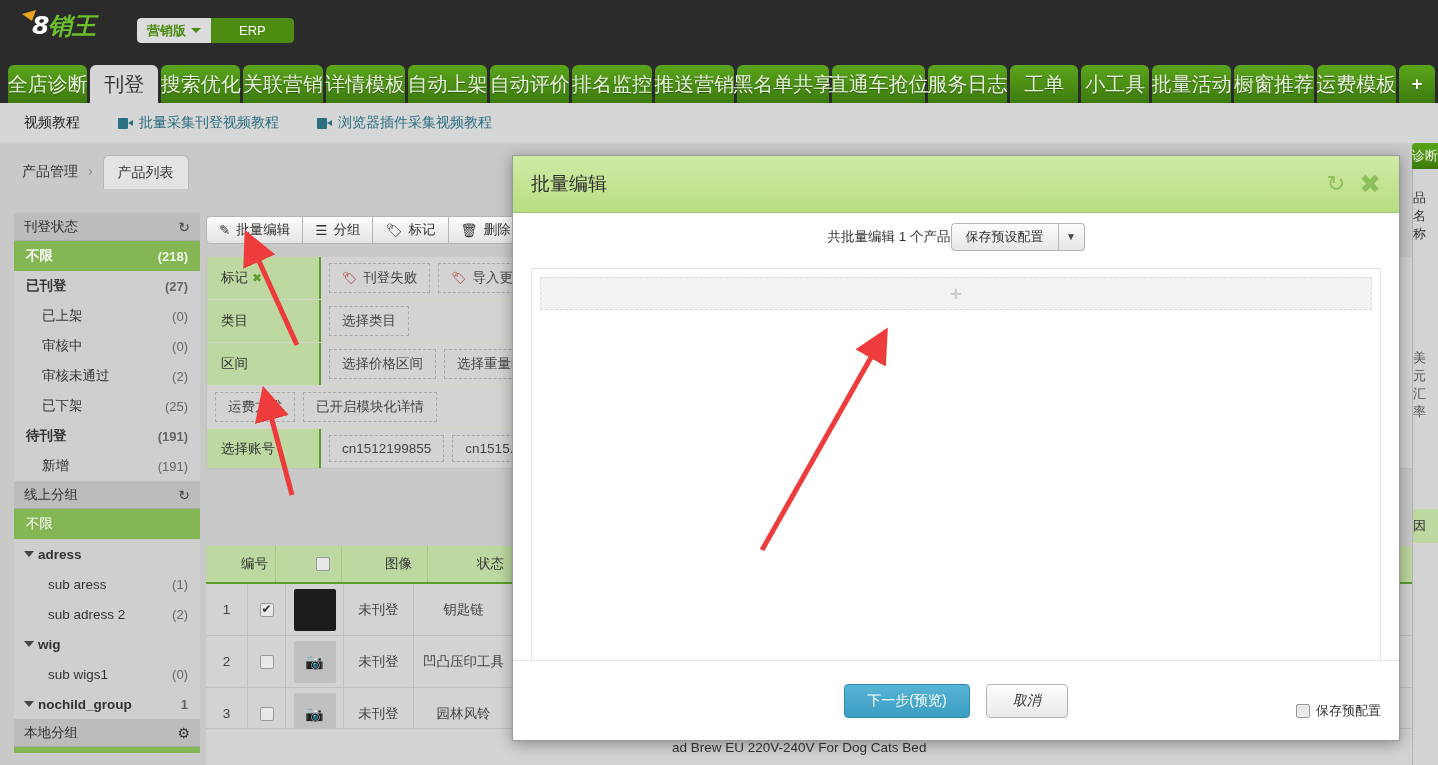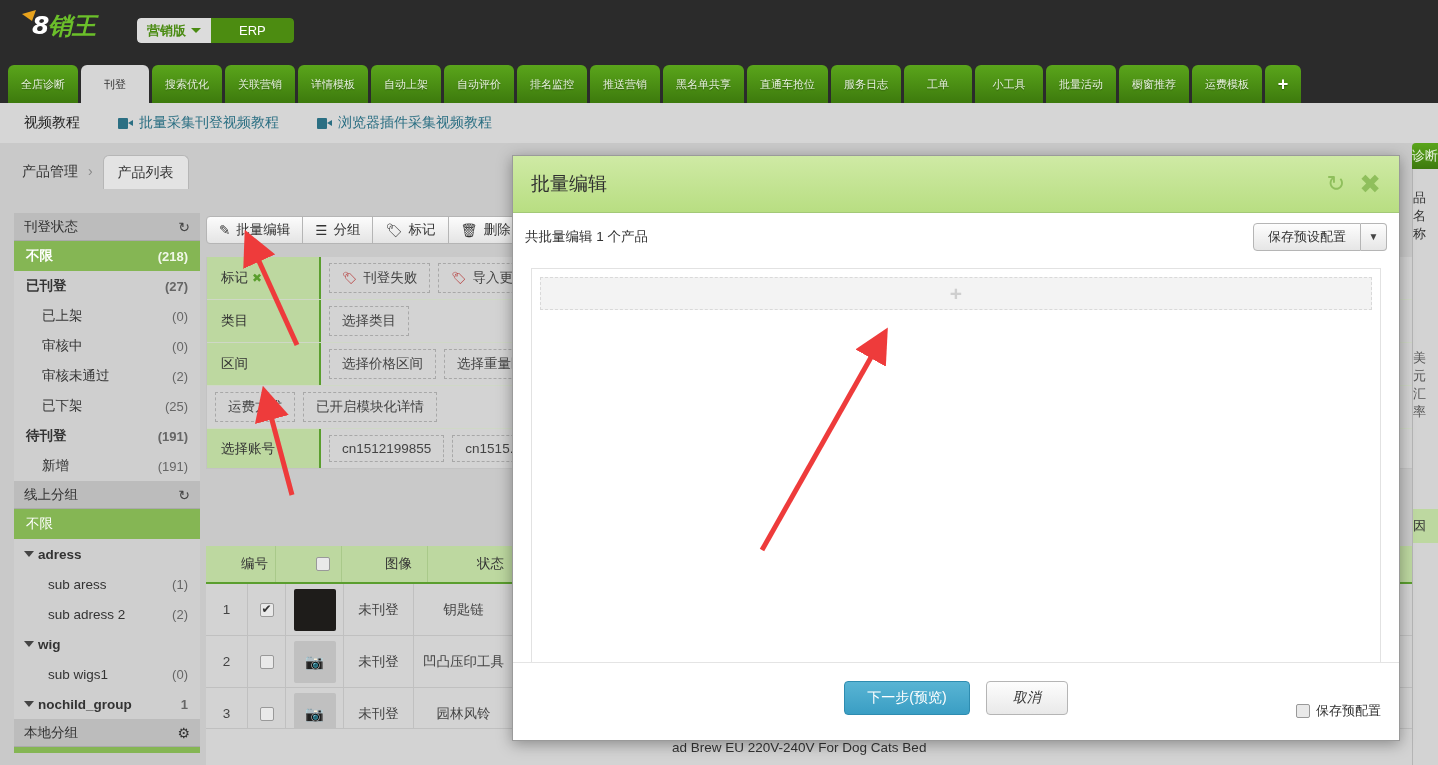--- a/index.html
+++ b/index.html
@@ -41,21 +41,21 @@
   }
 
   
   .maintabs {
     position: absolute; left: 0; top: 55px; width: 1438px; height: 48px;
     background: #2b2b2b; display: flex; align-items: flex-end; padding-left: 8px;
   }
   .mtab {
     height: 38px; min-width: 68px; padding: 0 13px;
     display: flex; align-items: center; justify-content: center;
-    font-size: 11px; color: #e8f3df; margin-right: 3px;
+    font-size: 20px; color: #e8f3df; margin-right: 3px;
     border-radius: 6px 6px 0 0;
     background: linear-gradient(to bottom, #5aa51b 0%, #3d7a0d 100%);
     white-space: nowrap;
     text-shadow: 0 1px 1px rgba(0,0,0,.35);
   }
   .mtab.active {
     background: #d6d6d6; color: #333; text-shadow: none;
   }
   .mtab.plus { min-width: 36px; padding: 0 10px; font-size: 18px; font-weight: bold; color: #fff; }
 
@@ -167,42 +167,42 @@
   .m-head {
     height: 57px; background: linear-gradient(to bottom,#cfeaa5,#b8de82);
     border-bottom: 1px solid #a3c977;
     display: flex; align-items: center; justify-content: space-between; padding: 0 18px;
   }
   .m-title { font-size: 19px; color: #2f2f2f; }
   .m-acts { display: flex; align-items: center; gap: 14px; }
   .m-ico { font-size: 22px; color: #8fbf5c; line-height: 1; }
   .m-ico.x { font-size: 26px; font-weight: bold; }
   .m-sub {
-    height: 47px; display: flex; align-items: center; justify-content: space-between;
-    padding: 0 12px; font-size: 13.5px; color: #333;
+    height: 47px; display: flex; align-items: center; justify-content: center;
+    padding: 0 24px; font-size: 13.5px; color: #333;
   }
   .preset-grp { display: flex; }
   .preset-btn {
     height: 28px; padding: 0 14px; display: flex; align-items: center;
     background: linear-gradient(to bottom,#fdfdfd,#e6e6e6);
     border: 1px solid #b5b5b5; border-radius: 4px 0 0 4px; font-size: 13px; color: #333;
   }
   .preset-car {
     height: 28px; width: 26px; display: flex; align-items: center; justify-content: center;
     background: linear-gradient(to bottom,#fdfdfd,#e6e6e6);
     border: 1px solid #b5b5b5; border-left: none; border-radius: 0 4px 4px 0; font-size: 10px; color: #444;
   }
   .m-body { position: absolute; left: 18px; top: 112px; right: 18px; bottom: 70px; border: 1px solid #e2e2e2; background: #fff; }
   .addbar {
     margin: 8px; height: 33px; background: #f3f3f3; border: 1px dashed #d9d9d9;
     display: flex; align-items: center; justify-content: center;
     font-size: 21px; color: #cfcfcf; font-weight: bold;
   }
   .m-foot {
-    position: absolute; left: 0; right: 0; bottom: 8px; height: 70px;
+    position: absolute; left: 0; right: 0; bottom: 0; height: 80px;
     display: flex; align-items: center; justify-content: center; gap: 16px;
     border-top: 1px solid #e4e4e4; background: #fff;
   }
   .btn-primary {
     height: 34px; padding: 0 22px; display: flex; align-items: center; justify-content: center;
     background: linear-gradient(to bottom,#59b4d4,#3a9ec4);
     border: 1px solid #2e8cb0; border-radius: 4px; color: #fff; font-size: 14px;
   }
   .btn-default {
     height: 34px; padding: 0 26px; display: flex; align-items: center; justify-content: center;

